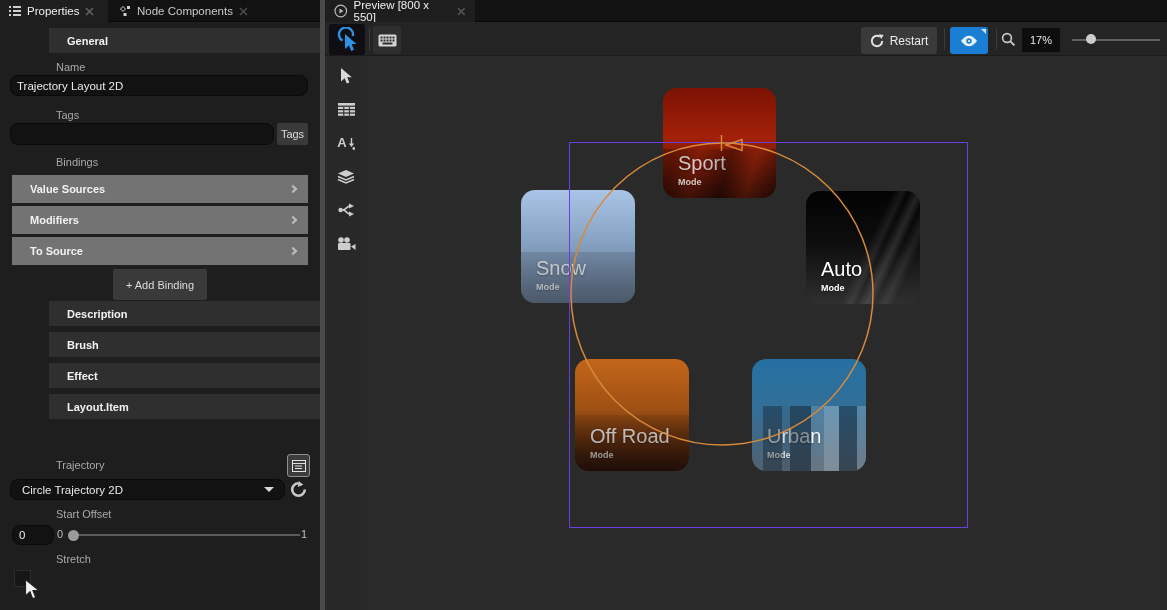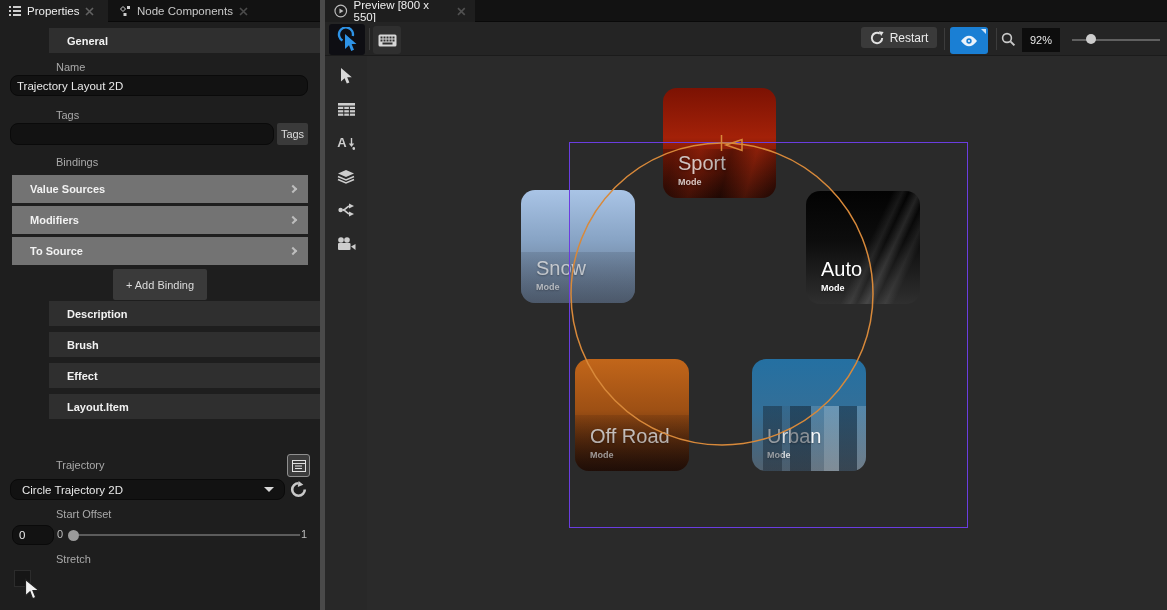--- a/index.html
+++ b/index.html
@@ -228,21 +228,21 @@
         <rect x="2.5" y="5.5" width="2" height="2"></rect>
           <rect x="5.5" y="5.5" width="2" height="2"></rect>
           <rect x="8.5" y="5.5" width="2" height="2"></rect>
           <rect x="11.5" y="5.5" width="2" height="2"></rect>
           <rect x="14.5" y="5.5" width="2" height="2"></rect>
         <rect x="4.5" y="8.5" width="10" height="2"></rect>
       </g>
     </svg>
   </div>
 
-  <div class="toolbtn" style="left:861px;top:27px;width:76px;height:21px;background:#3a3a3a;gap:6px;font-size:12px;color:#ececec;">
+  <div class="toolbtn" style="left:861px;top:27px;width:76px;height:27px;background:#3a3a3a;gap:6px;font-size:12px;color:#ececec;">
     <svg width="14" height="14" viewBox="0 0 14 14">
       <path d="M12.2 7 A5.2 5.2 0 1 1 9.8 2.6" fill="none" stroke="#e2e2e2" stroke-width="2"></path>
       <path d="M8.8 0.2 L13.6 1 L11.2 5 Z" fill="#e2e2e2"></path>
     </svg>
     <span>Restart</span>
   </div>
   <div class="toolbar-sep" style="left:944px;"></div>
   <div class="toolbtn" style="left:950px;top:27px;width:38px;height:27px;background:#1a7fd4;">
     <svg width="18" height="12" viewBox="0 0 18 12">
       <path d="M1 6 Q9 -4.5 17 6 Q9 16.5 1 6 Z" fill="#eaf2fa"></path>
@@ -252,21 +252,21 @@
     <span style="position:absolute;right:2px;top:2px;width:0;height:0;border-left:5px solid transparent;border-top:5px solid #cfe4f7;"></span>
   </div>
   <div class="toolbar-sep" style="left:996px;"></div>
   <div style="position:absolute;left:1001px;top:32px;">
     <svg width="15" height="15" viewBox="0 0 15 15">
         <circle cx="6" cy="6" r="4.4" fill="none" stroke="#c9c9c9" stroke-width="1.6"></circle>
         <path d="M9.4 9.4l4 4" stroke="#c9c9c9" stroke-width="2"></path>
       </svg>
   </div>
   <div style="position:absolute;left:1022px;top:28px;width:38px;height:24px;background:#0d0d0d;display:flex;align-items:center;justify-content:center;font-size:11px;color:#e8e8e8;">
-    <span>92%</span>
+    <span>17%</span>
   </div>
   <div class="track" style="left:1072px;top:39px;width:88px;background:#606060;"></div>
   <div class="thumb" style="left:1086px;top:34px;width:10px;height:10px;background:#cdcdcd;"></div>
 
   <div class="vicon" style="top:64px;">
     <svg width="15" height="18" viewBox="0 0 15 18">
         <path d="M2 1 L2 14.5 L5.6 11.2 L7.8 16.6 L10.4 15.4 L8.2 10.2 L12.8 10.2 Z" fill="#d8d8d8"></path>
       </svg>
   </div>
   <div class="vicon" style="top:97px;">

